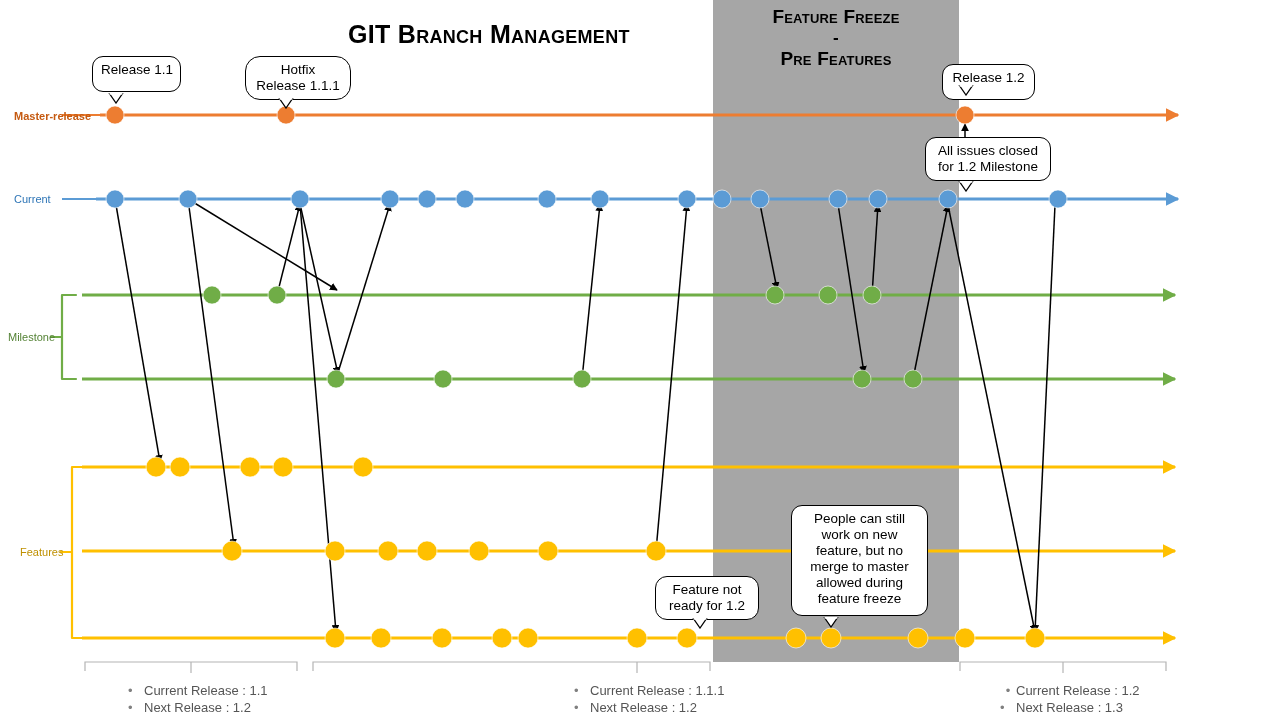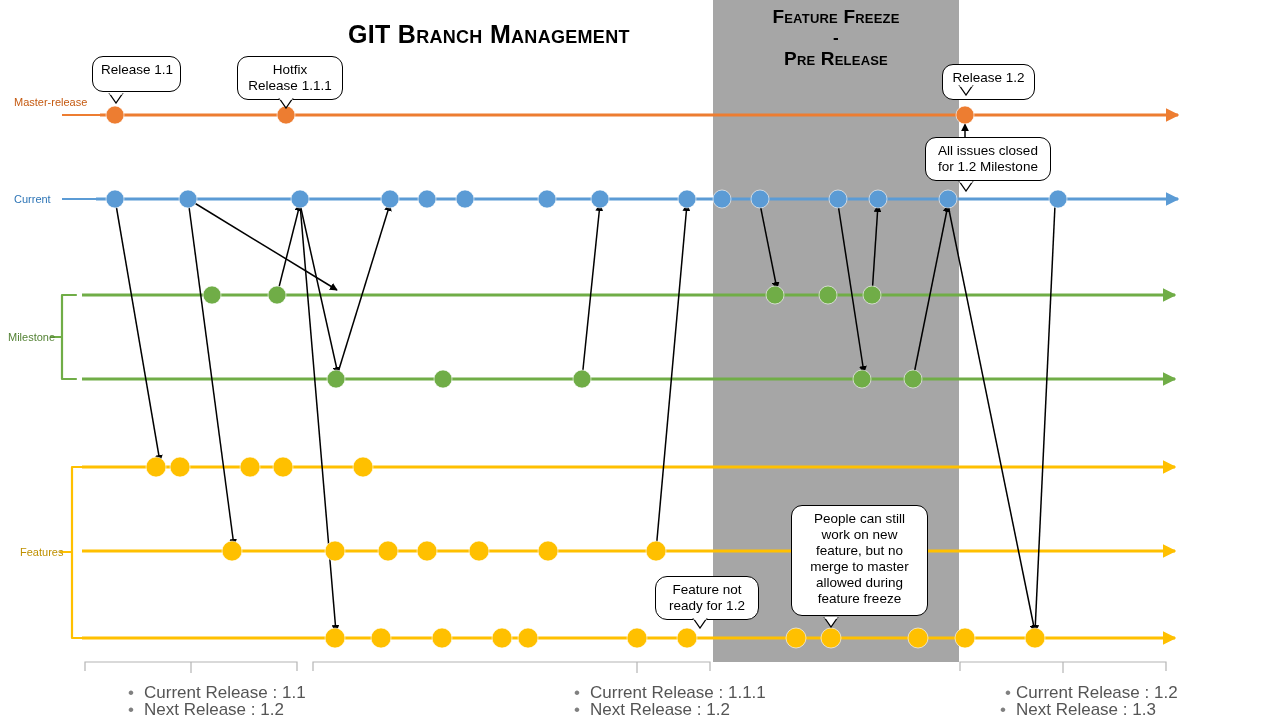--- a/index.html
+++ b/index.html
@@ -23,34 +23,34 @@
   .lbl-orange{color:#C55A11;}
   .lbl-blue{color:#2E75B6;}
   .lbl-green{color:#548235;}
   .lbl-yellow{color:#BF9000;}
 
   .callout{position:absolute;background:#ffffff;border:1.3px solid #000;
     border-radius:11px;font-size:13.5px;line-height:1.18;text-align:center;
     padding:5px 8px;box-sizing:border-box;z-index:6;}
   .callout .cl{display:block;white-space:nowrap;}
 
-  .legend-item{position:absolute;font-size:17px;color:#555;white-space:nowrap;}
+  .legend-item{position:absolute;font-size:13px;color:#555;white-space:nowrap;}
   .legend-item .bullet{display:inline-block;width:16px;color:#808080;}
 </style>
 </head>
 <body>
 
 <div id="stage">
 
   <div class="freeze-band" id="freeze-band" style="left: 713px; top: 0px; width: 246px; height: 662px; background: rgb(166, 166, 166);"></div>
 
   <div class="freeze-title" id="freeze-title" style="left: 713px; top: 6px; width: 246px;">
     <span class="ln l1">Feature Freeze</span>
     <span class="ln l2">-</span>
-    <span class="ln l3">Pre Release</span>
+    <span class="ln l3">Pre Features</span>
   </div>
 
   <div class="page-title" id="page-title" style="left: 348px; top: 20px;">GIT Branch Management</div>
 
   <svg id="canvas">
     <defs>
       <marker id="ah" viewBox="0 0 10 10" refX="9" refY="5" markerWidth="5.2" markerHeight="5.2" orient="auto-start-reverse">
         <path d="M 0 0 L 10 5 L 0 10 z" fill="#000"></path>
       </marker>
       <marker id="lane-ah-orange" viewBox="0 0 10 10" refX="9" refY="5" markerWidth="4.6" markerHeight="4.6" orient="auto">
@@ -160,34 +160,34 @@
         <path d="M 85 671 L 85 662 L 297 662 L 297 671" fill="none" stroke="#b4b4b4" stroke-width="1.2"></path>
         <line x1="191" y1="662" x2="191" y2="673" stroke="#b4b4b4" stroke-width="1.2"></line>
         <path d="M 313 671 L 313 662 L 710 662 L 710 671" fill="none" stroke="#b4b4b4" stroke-width="1.2"></path>
         <line x1="637" y1="662" x2="637" y2="673" stroke="#b4b4b4" stroke-width="1.2"></line>
         <path d="M 960 671 L 960 662 L 1166 662 L 1166 671" fill="none" stroke="#b4b4b4" stroke-width="1.2"></path>
         <line x1="1063" y1="662" x2="1063" y2="673" stroke="#b4b4b4" stroke-width="1.2"></line>
       </g>
   </svg>
 
   <div id="labels-layer">
-      <div class="axis-label lbl-orange" style="left: 14px; top: 96px;">Master-release</div>
+      <div class="axis-label lbl-orange" style="left: 14px; top: 110px; font-weight: bold;">Master-release</div>
       <div class="axis-label lbl-blue" style="left: 14px; top: 193px;">Current</div>
       <div class="axis-label lbl-green" style="left: 8px; top: 331px;">Milestone</div>
       <div class="axis-label lbl-yellow" style="left: 20px; top: 546px;">Features</div>
     </div>
   <div id="callouts-layer">
       <div class="callout" style="left: 92px; top: 56px; width: 89px; min-height: 36px;">
         <span class="cl">Release 1.1</span>
       </div>
       <div style="position: absolute; left: 108px; top: 90px; width: 16px; height: 11px; z-index: 7;"><svg width="16" height="11" viewBox="0 0 16 11">
           <path d="M1 0 L8 10 L15 0" fill="#ffffff" stroke="#000" stroke-width="1.3"></path>
           <path d="M1.5 0.6 L14.5 0.6" stroke="#ffffff" stroke-width="2.2"></path>
         </svg></div>
-      <div class="callout" style="left: 237px; top: 56px; width: 106px; min-height: 41px;">
+      <div class="callout" style="left: 245px; top: 56px; width: 106px; min-height: 41px; border-radius: 15px;">
         <span class="cl">Hotfix</span>
         <span class="cl">Release 1.1.1</span>
       </div>
       <div style="position: absolute; left: 278px; top: 95px; width: 16px; height: 11px; z-index: 7;"><svg width="16" height="11" viewBox="0 0 16 11">
           <path d="M1 0 L8 10 L15 0" fill="#ffffff" stroke="#000" stroke-width="1.3"></path>
           <path d="M1.5 0.6 L14.5 0.6" stroke="#ffffff" stroke-width="2.2"></path>
         </svg></div>
       <div class="callout" style="left: 942px; top: 64px; width: 93px; min-height: 36px;">
         <span class="cl">Release 1.2</span>
       </div>

